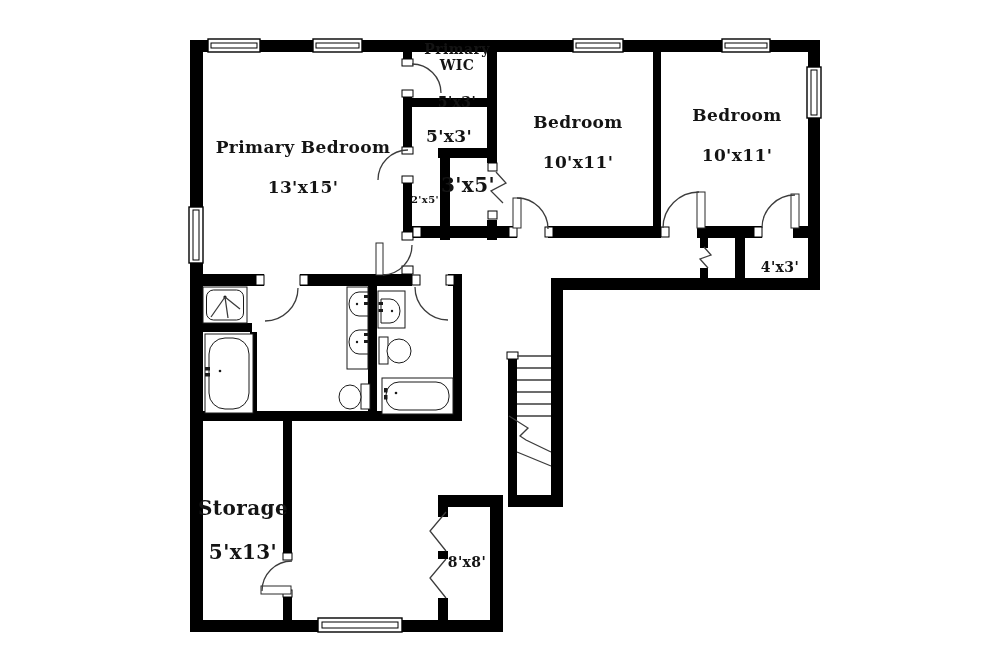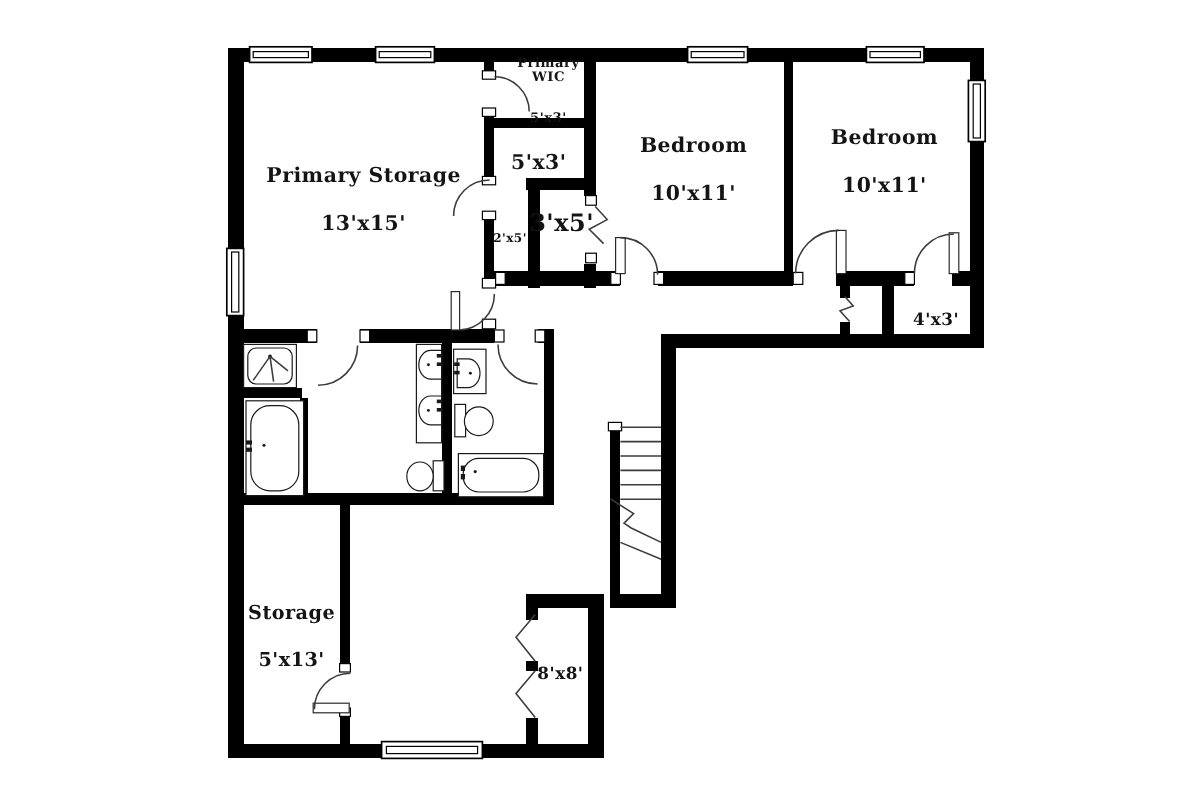--- a/index.html
+++ b/index.html
@@ -205,24 +205,24 @@
   <g>
     <rect class="fix" x="382" y="378" width="71" height="36"></rect>
     <rect class="fix" x="386" y="382" width="63" height="28" rx="13"></rect>
     <rect x="384" y="388" width="3.5" height="4.5" fill="#1a1a1a"></rect>
     <rect x="384" y="395" width="3.5" height="4.5" fill="#1a1a1a"></rect>
     <circle cx="396" cy="393" r="1.3" fill="#1a1a1a"></circle>
   </g>
 </svg>
 
   <div class="lbl" style="left:303px;top:157px;font-size:17px">
-    <span class="nm">Primary Storage</span>
+    <span class="nm">Primary Bedroom</span>
     <span class="dm">13'x15'</span>
   </div>
-  <div class="lbl wrapname" style="left:457px;top:76px;font-size:11px">
+  <div class="lbl wrapname" style="left:457px;top:76px;font-size:14px">
     <span class="nm">Primary WIC</span>
     <span class="dm">5'x3'</span>
   </div>
   <div class="lbl" style="left:449px;top:126px;font-size:17px">
 
     <span class="dm">5'x3'</span>
   </div>
   <div class="lbl" style="left:425px;top:189px;font-size:10px">
 
     <span class="dm">2'x5'</span>
@@ -236,21 +236,21 @@
     <span class="dm">10'x11'</span>
   </div>
   <div class="lbl" style="left:737px;top:125px;font-size:17px">
     <span class="nm">Bedroom</span>
     <span class="dm">10'x11'</span>
   </div>
   <div class="lbl" style="left:780px;top:257px;font-size:14px">
 
     <span class="dm">4'x3'</span>
   </div>
-  <div class="lbl" style="left:243px;top:520px;font-size:16px">
+  <div class="lbl" style="left:243px;top:520px;font-size:20px">
     <span class="nm">Storage</span>
     <span class="dm">5'x13'</span>
   </div>
   <div class="lbl" style="left:467px;top:552px;font-size:14px">
 
     <span class="dm">8'x8'</span>
   </div>
 </div>
 
 </body></html>

